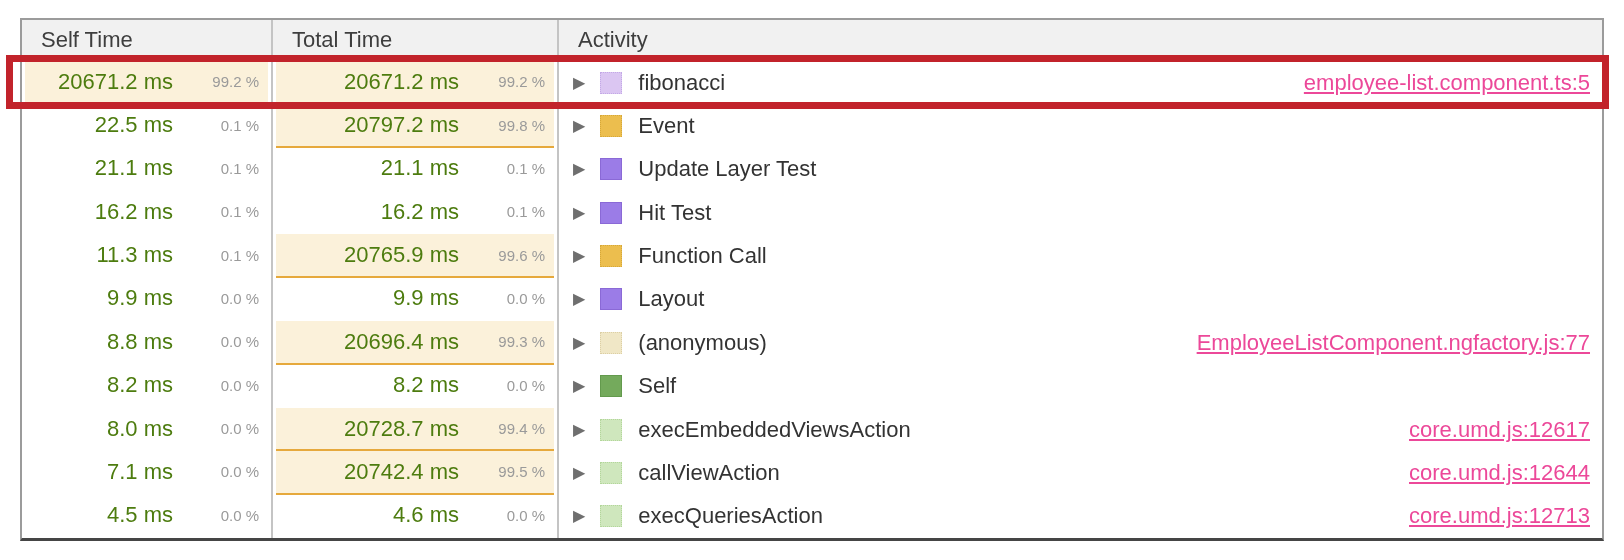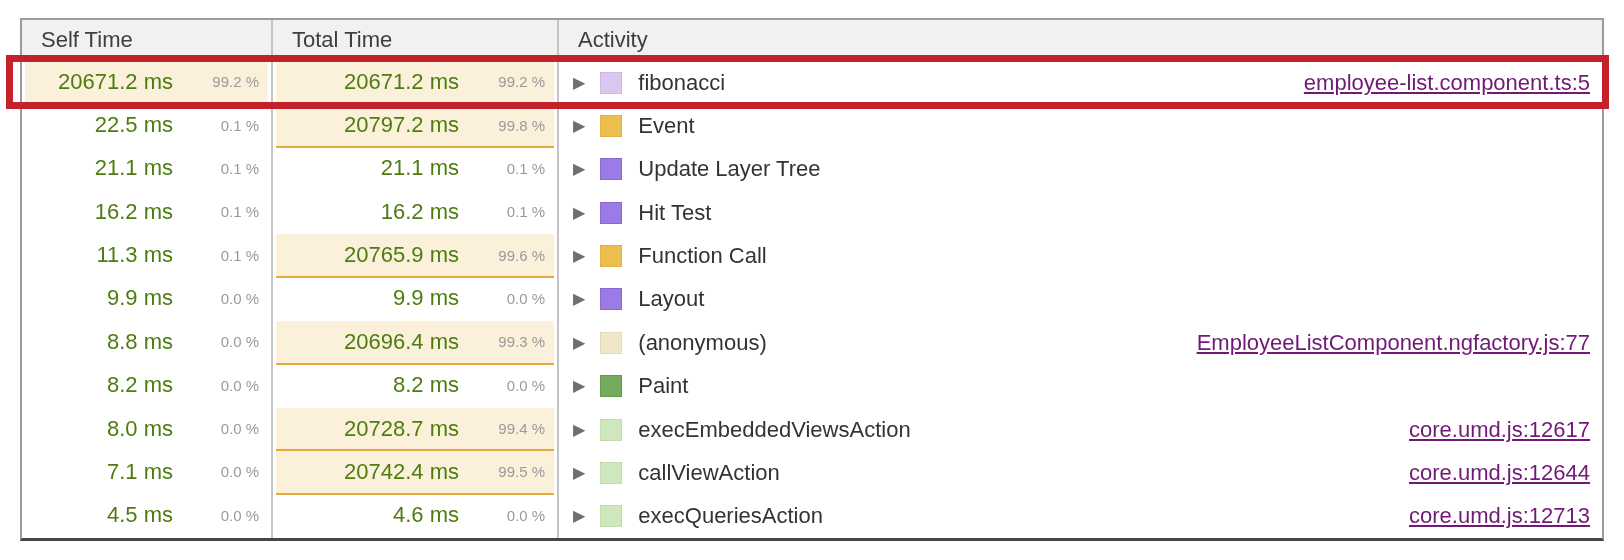--- a/index.html
+++ b/index.html
@@ -28,21 +28,21 @@
   .pct{font-size:15px;color:#9a9a9a;width:86px;text-align:right;padding-right:9px;white-space:nowrap;}
 
   .actfill{flex:1;display:flex;align-items:center;padding:0 12px 0 14px;min-width:0;}
   .arrow{color:#6f6f6f;font-size:16px;margin-right:15px;flex:none;line-height:1;}
   .swatch{width:22px;height:22px;box-sizing:border-box;border:1px solid rgba(0,0,0,.18);
           margin-right:16px;flex:none;}
   .swatch.dotted{border-style:dotted;
      background-image:radial-gradient(rgba(255,255,255,.65) 1.6px,transparent 1.7px);
      background-size:7px 7px;}
   .act-name{font-size:22px;color:#333;flex:1;white-space:nowrap;overflow:hidden;}
-  .src-link{font-size:22px;color:#701a75;text-decoration:underline;white-space:nowrap;cursor:pointer;}
+  .src-link{font-size:22px;color:#ec4899;text-decoration:underline;white-space:nowrap;cursor:pointer;}
 
   .sel-box{position:absolute;left:6px;top:55px;width:1603px;height:54px;
            box-sizing:border-box;border:7px solid #c2232b;pointer-events:none;z-index:5;}
 </style>
 </head>
 <body>
 
 <div class="wrap">
 
   <div class="grid">
@@ -108,21 +108,21 @@
     <div class="tcell w-total">
       <div class="fill">
         <span class="ms">21.1 ms</span>
         <span class="pct">0.1 %</span>
       </div>
     </div>
     <div class="tcell w-act">
       <div class="actfill">
         <span class="arrow">▶</span>
         <span class="swatch" style="background: rgb(155, 124, 231); border-color: rgb(138, 105, 214);"></span>
-        <span class="act-name">Update Layer Tree</span>
+        <span class="act-name">Update Layer Test</span>
         <span class="src-link"></span>
       </div>
     </div>
   </div>
 
   <div class="row">
     <div class="tcell w-self">
       <div class="fill">
         <span class="ms">16.2 ms</span>
         <span class="pct">0.1 %</span>
@@ -223,21 +223,21 @@
     <div class="tcell w-total">
       <div class="fill">
         <span class="ms">8.2 ms</span>
         <span class="pct">0.0 %</span>
       </div>
     </div>
     <div class="tcell w-act">
       <div class="actfill">
         <span class="arrow">▶</span>
         <span class="swatch" style="background: rgb(116, 170, 92); border-color: rgb(99, 154, 77);"></span>
-        <span class="act-name">Paint</span>
+        <span class="act-name">Self</span>
         <span class="src-link"></span>
       </div>
     </div>
   </div>
 
   <div class="row">
     <div class="tcell w-self">
       <div class="fill">
         <span class="ms">8.0 ms</span>
         <span class="pct">0.0 %</span>

